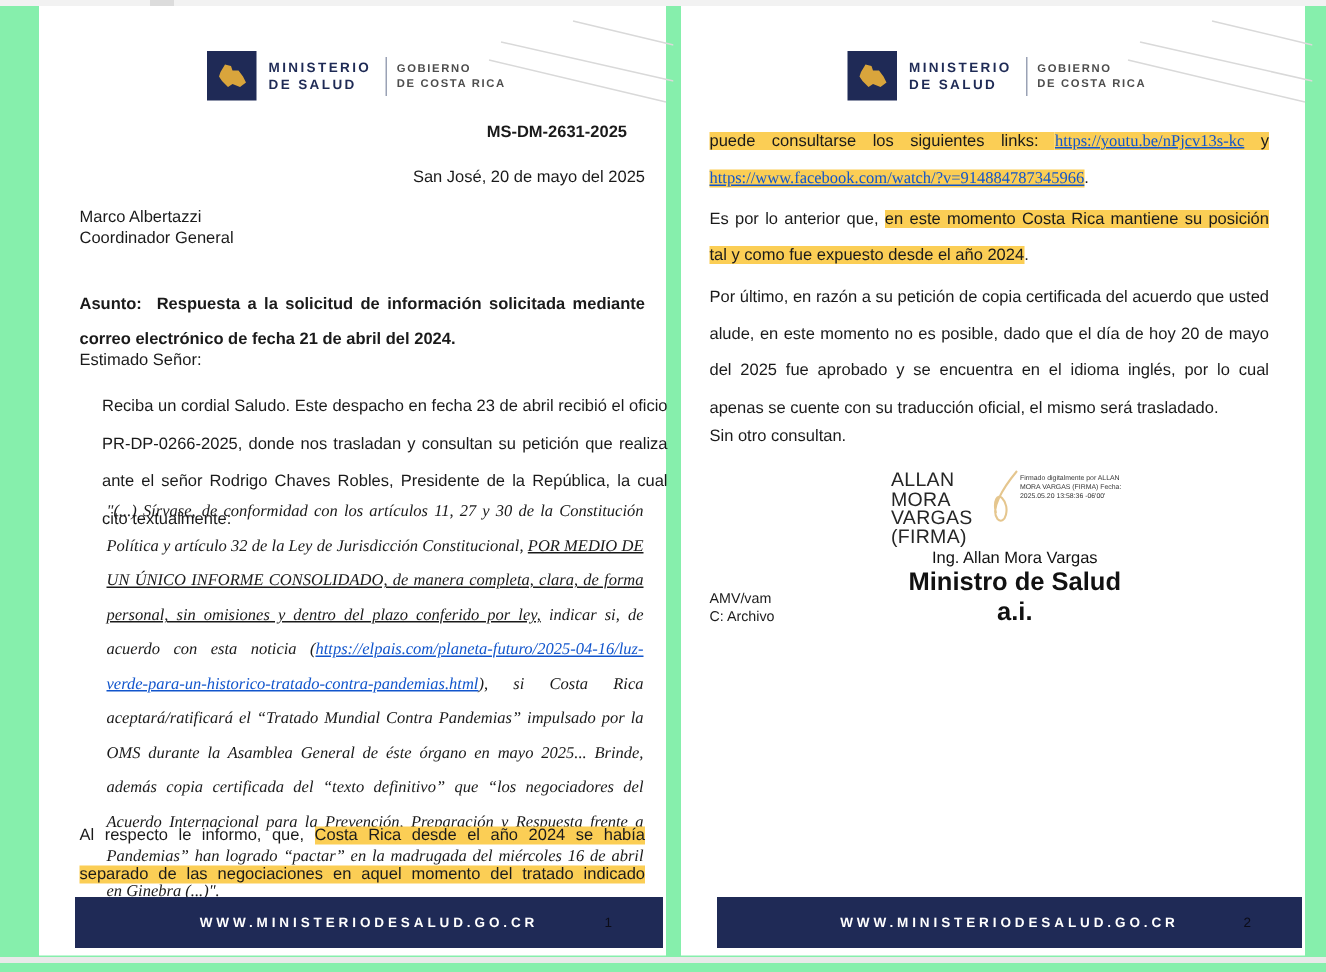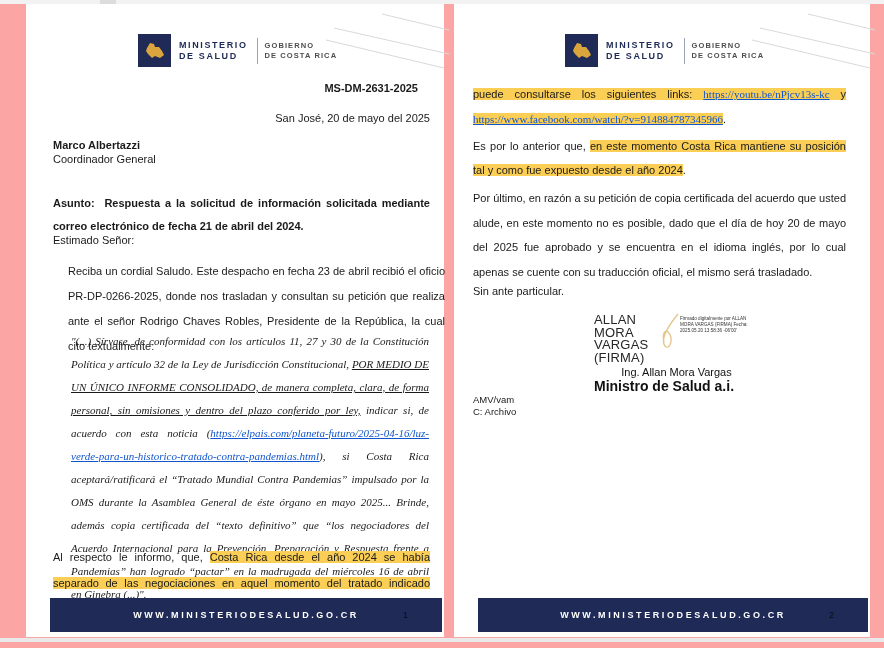--- a/index.html
+++ b/index.html
@@ -1,19 +1,19 @@
 <!DOCTYPE html>
 <html style="--navy: #1f2a56; --gold: #d9a53c; --hl: #fbce55; --link: #1155cc;"><head>
 <meta charset="utf-8">
 <style>
   :root { --navy:#1f2a56; --gold:#d9a53c; --hl:#fbce55; --link:#1155cc; }
   * { box-sizing:border-box; }
   body { margin:0; background:#ffffff; }
   #screen { position:relative; width:884px; height:648px; overflow:hidden;
-            background:#fca5a5; font-family:"Liberation Sans",sans-serif; color:#1a1a1a;padding-left:28px; }
+            background:#86efac; font-family:"Liberation Sans",sans-serif; color:#1a1a1a;padding-left:28px; }
 
   .top-strip { position:absolute; top:0; left:0; width:884px; height:4px; background:#f2f2f2; }
   .top-strip-tab { position:absolute; top:0; left:100px; width:16px; height:4px; background:#dcdcdc; }
   .bottom-strip { position:absolute; top:638px; left:0; width:884px; height:4px; background:#e9e9e9; }
 
   .page { position:absolute; top:4px; height:633px; background:#ffffff; }
   #page1 { left:26px; width:418px; }
   #page2 { left:454px; width:416px; }
 
   .letterhead { position:absolute; top:30px; left:112px; display:flex; align-items:center; }
@@ -38,21 +38,21 @@
   #p2-links { top:78px; left:19px; width:373px; line-height:25px; text-align:justify; }
   #p2-position { top:130px; left:19px; width:373px; line-height:24px; text-align:justify; }
   #p2-para3 { top:182px; left:19px; width:373px; line-height:24.5px; text-align:justify; }
   #p2-closing { top:281px; left:19px; }
   #p2-signature { top:310px; left:140px; width:165px; }
   .stamp-row { position:relative; display:flex; min-height:39px; }
   .stamp-name { width:78px; font-size:13px; line-height:12.5px; color:#262626; letter-spacing:.2px; }
   .stamp-details { width:74px; font-size:4.6px; line-height:5.8px; color:#333; padding-top:2px; margin-left:8px; }
   .sig-squiggle { position:absolute; left:62px; top:-2px; }
   .signer-name { font-size:11px; color:#111; text-align:center; margin-top:2px; }
-  .signer-title { font-size:14px; font-weight:bold; color:#111; }
+  .signer-title { font-size:17px; font-weight:bold; color:#111; text-align:center; }
   #p2-initials { top:390px; left:19px; font-size:9.5px; line-height:11.5px; }
 
   .page-footer { position:absolute; top:594px; left:0; right:2px; height:34px; background:var(--navy);margin-left:24px; }
   .footer-url { line-height:34px; text-align:center; color:#ffffff; font-size:9px; font-weight:bold; letter-spacing:2.6px; }
   .footer-pagenum { position:absolute; right:34px; top:0; line-height:34px; color:#0c0c18; font-size:9px; }
 
   .hl { background:var(--hl); }
   .u { text-decoration:underline; }
   .lnk { color:var(--link); text-decoration:underline; cursor:pointer;font-family:Liberation Serif, serif; }
 </style>
@@ -84,21 +84,21 @@
       <div class="gov-name">
         <div>GOBIERNO</div>
         <div>DE COSTA RICA</div>
       </div>
     </div>
 
     <div class="txt" id="p1-ref">MS-DM-2631-2025</div>
     <div class="txt" id="p1-date">San José, 20 de mayo del 2025</div>
 
     <div class="txt" id="p1-recipient">
-      <div style="font-weight:bold">Marco Albertazzi</div>
+      <div style="font-weight:normal">Marco Albertazzi</div>
       <div>Coordinador General</div>
     </div>
 
     <div class="txt" id="p1-subject">Asunto:&nbsp; Respuesta a la solicitud de información solicitada mediante correo electrónico de fecha 21 de abril del 2024.</div>
     <div class="txt" id="p1-salutation">Estimado Señor:</div>
     <div class="txt" id="p1-para1">Reciba un cordial Saludo. Este despacho en fecha 23 de abril recibió el oficio PR-DP-0266-2025, donde nos trasladan y consultan su petición que realiza ante el señor Rodrigo Chaves Robles, Presidente de la República, la cual cito textualmente:</div>
     <div class="txt" id="p1-quote"><span>"(...) Sírvase, de conformidad con los artículos 11, 27 y 30 de la Constitución Política y artículo 32 de la Ley de Jurisdicción Constitucional, </span><span class="u">POR MEDIO DE UN ÚNICO INFORME CONSOLIDADO, de manera completa, clara, de forma personal, sin omisiones y dentro del plazo conferido por ley,</span><span> indicar si, de acuerdo con esta noticia (</span><a class="lnk" href="#">https://elpais.com/planeta-futuro/2025-04-16/luz-verde-para-un-historico-tratado-contra-pandemias.html</a><span>), si Costa Rica aceptará/ratificará el “Tratado Mundial Contra Pandemias” impulsado por la OMS durante la Asamblea General de éste órgano en mayo 2025... Brinde, además copia certificada del “texto definitivo” que “los negociadores del Acuerdo Internacional para la Prevención, Preparación y Respuesta frente a Pandemias” han logrado “pactar” en la madrugada del miércoles 16 de abril en Ginebra (...)".</span></div>
     <div class="txt" id="p1-para2"><span>Al respecto le informo, que, </span><span class="hl">Costa Rica desde el año 2024 se había separado de las negociaciones en aquel momento del tratado indicado líneas atrás, al respecto</span></div>
 
     <div class="page-footer">
@@ -126,21 +126,21 @@
       <div class="lh-divider"></div>
       <div class="gov-name">
         <div>GOBIERNO</div>
         <div>DE COSTA RICA</div>
       </div>
     </div>
 
     <div class="txt" id="p2-links"><span class="hl">puede consultarse los siguientes links: </span><a class="hl lnk" href="#">https://youtu.be/nPjcv13s-kc</a><span class="hl"> y </span><a class="hl lnk" href="#">https://www.facebook.com/watch/?v=914884787345966</a><span>.</span></div>
     <div class="txt" id="p2-position"><span>Es por lo anterior que, </span><span class="hl">en este momento Costa Rica mantiene su posición tal y como fue expuesto desde el año 2024</span><span>.</span></div>
     <div class="txt" id="p2-para3">Por último, en razón a su petición de copia certificada del acuerdo que usted alude, en este momento no es posible, dado que el día de hoy 20 de mayo del 2025 fue aprobado y se encuentra en el idioma inglés, por lo cual apenas se cuente con su traducción oficial, el mismo será trasladado.</div>
-    <div class="txt" id="p2-closing">Sin ante particular.</div>
+    <div class="txt" id="p2-closing">Sin otro consultan.</div>
 
     <div class="txt" id="p2-signature">
       <div class="stamp-row">
         <div class="stamp-name">ALLAN MORA VARGAS (FIRMA)</div>
         <svg class="sig-squiggle" width="26" height="46" viewBox="0 0 26 46">
           <path d="M22,2 C12,14 4,28 9,34 C14,39 18,26 12,20 C9,17 6,22 8,30" fill="none" stroke="#dcb368" stroke-width="1.4" opacity="0.75"></path>
         </svg>
         <div class="stamp-details">Firmado digitalmente por ALLAN MORA VARGAS (FIRMA) Fecha: 2025.05.20 13:58:36 -06'00'</div>
       </div>
       <div class="signer-name">Ing. Allan Mora Vargas</div>

